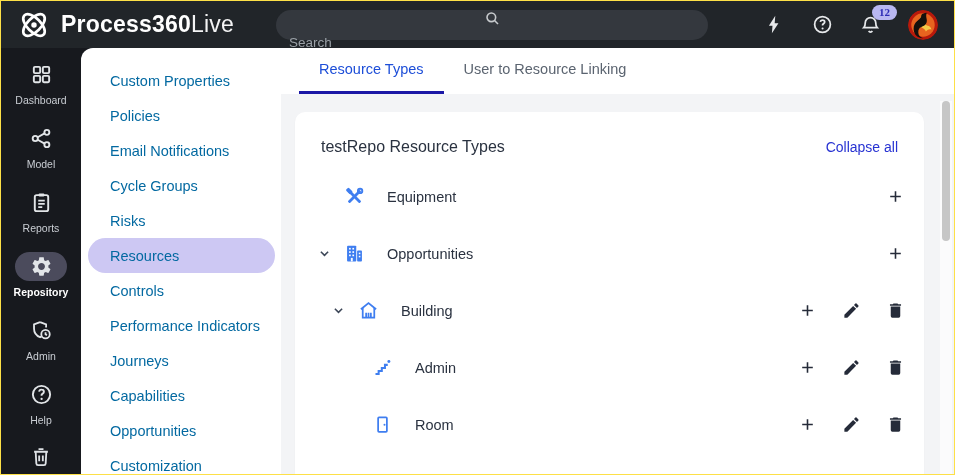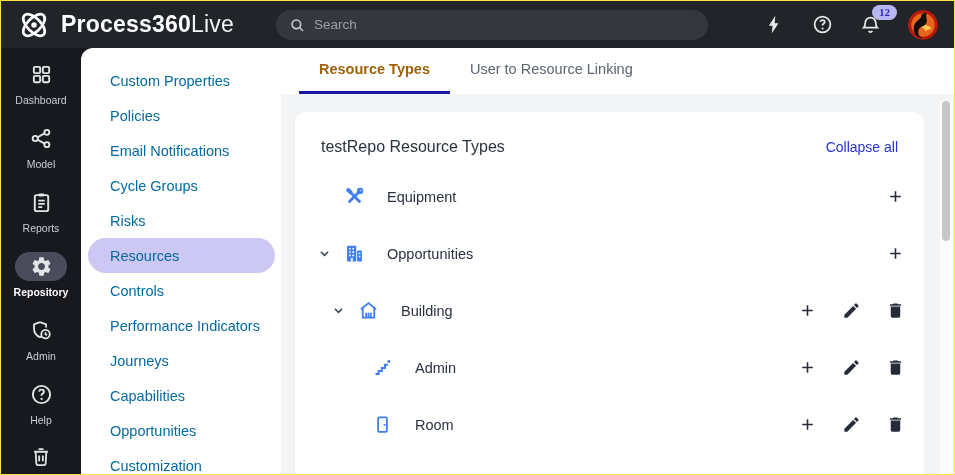--- a/index.html
+++ b/index.html
@@ -16,21 +16,21 @@
   .topbar {
     position: absolute; top:0; left:0; right:0; height:47px;
     background:#212529; display:flex; align-items:center; padding:0 16px;
   }
   .logo { width:34px; height:34px; display:flex; align-items:center; justify-content:center; margin-right:10px; }
   .brand { font-size:23px; color:#fff; letter-spacing:.2px; white-space:nowrap; }
   .brand b { font-weight:700; }
   .brand span.light { font-weight:300; opacity:.95; }
   .search {
     margin-left:42px; width:432px; height:30px; background:#34383e;
-    border-radius:16px; display:flex; align-items:center; padding:0 13px; gap:9px;
+    border-radius:16px; display:flex; align-items:center; padding:0 13px; gap:9px;flex-direction:column;
   }
   .search .icon svg { width:16px; height:16px; color:#c7cacd; display:block; }
   .search input {
     background:transparent; border:none; outline:none; color:#d7dade;
     font-size:13.5px; width:100%; font-family:"Liberation Sans",sans-serif;
   }
   .search input::placeholder { color:#9aa0a6; }
   .top-actions { margin-left:auto; display:flex; align-items:center; gap:27px; }
   .top-btn { position:relative; display:flex; align-items:center; justify-content:center; cursor:pointer;font-family:Liberation Serif, serif; }
   .top-btn svg { width:21px; height:21px; color:#e7e9eb; display:block; }
@@ -63,21 +63,21 @@
   }
   .subnav-item.active { background:#cdc8f3; }
 
   
   .main { flex:1; background:#f3f4f6; position:relative; overflow:hidden; }
   .tabbar { height:46px; background:#fff; display:flex; padding-left:18px; }
   .tab {
     padding:0 20px; line-height:43px; font-size:14.5px; color:#5b6470;
     cursor:pointer; border-bottom:3px solid transparent; white-space:nowrap;
   }
-  .tab.active { color:#a16207; font-weight:700; border-bottom-color:#1b18a6; }
+  .tab.active { color:#1d4ed8; font-weight:400; border-bottom-color:#1b18a6; }
 
   .content { position:absolute; top:46px; left:0; right:0; bottom:0; padding:18px 30px 15px 14px; overflow:hidden; }
   .card {
     background:#fff; border-radius:10px; height:620px;
     box-shadow:0 1px 2px rgba(20,25,40,.04);
   }
   .card-head { display:flex; align-items:center; justify-content:space-between; padding:26px 26px 12px 26px; }
   .card-title { font-size:16px; color:#2a3240; }
   .collapse-link { font-size:14px; color:#2732d2; cursor:pointer; }
 

